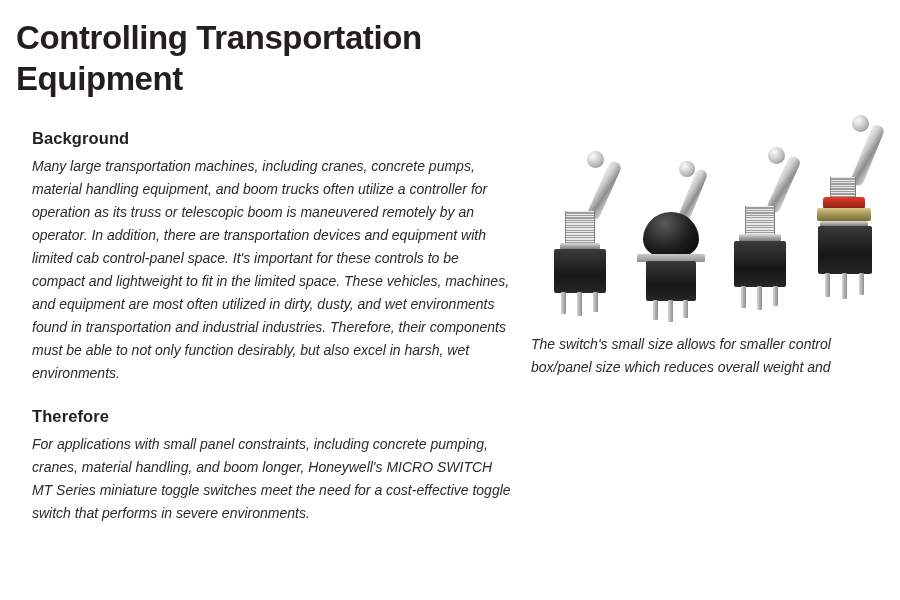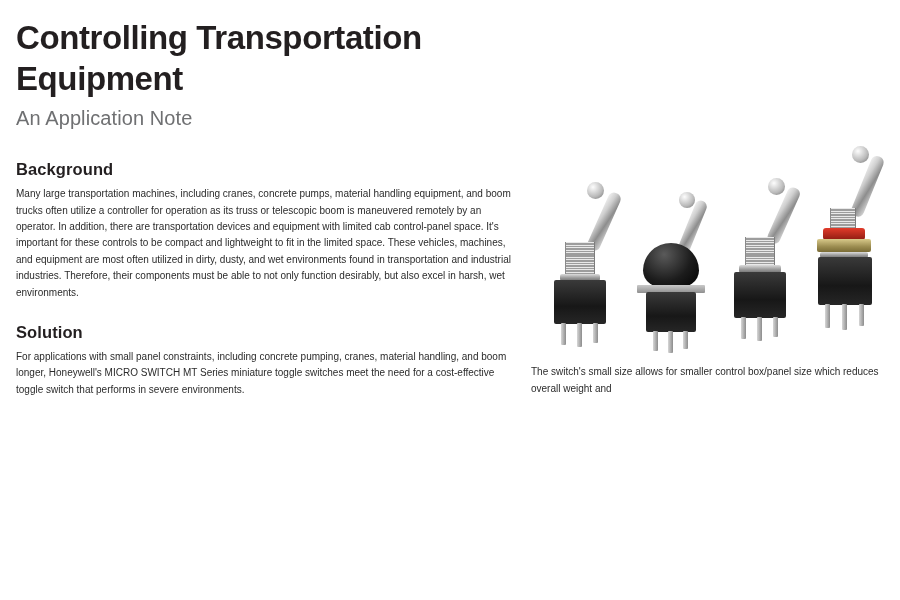--- a/index.html
+++ b/index.html
@@ -34,37 +34,39 @@
     font-weight: normal;
     letter-spacing: 0.1px;
   }
   .columns {
     display: flex;
     margin-top: 30px;
   }
   .col-left {
     width: 525px;
     padding-right: 18px;
+    margin-left: 16px;
   }
   .col-right {
     width: 355px;
     position: relative;
   }
   h2.section-head {
     font-size: 16.5px;
     font-weight: bold;
     color: #231f20;
     margin: 0 0 7px 0;
     letter-spacing: 0.1px;
   }
   p.body-text {
-    font-size: 10px;
+    font-size: 14px;
     line-height: 1.64;
     color: #2b2b2b;
     margin: 0;
+    font-style: italic;
   }
   .section + .section { margin-top: 22px; }
 
   
   .right-text-block {
     margin-top: 9px;
   }
   .right-text-block p + p { margin-top: 16px; }
 
   
@@ -133,33 +135,32 @@
     background: linear-gradient(to bottom,#c9c9c9,#8f8f8f);
     border-radius: 1px;
   }
 </style>
 </head>
 <body>
 
 <div class="page">
 
   <h1 class="doc-title">Controlling Transportation Equipment</h1>
-  <div class="doc-subtitle">An Application Note</div>
 
   <div class="columns">
 
     <div class="col-left">
 
       <div class="section">
         <h2 class="section-head">Background</h2>
         <p class="body-text">Many large transportation machines, including cranes, concrete pumps, material handling equipment, and boom trucks often utilize a controller for operation as its truss or telescopic boom is maneuvered remotely by an operator.  In addition, there are transportation devices and equipment with limited cab control-panel space.  It's important for these controls to be compact and lightweight to fit in the limited space. These vehicles, machines, and equipment are most often utilized in dirty, dusty, and wet environments found in transportation and industrial industries. Therefore, their components must be able to not only function desirably, but also excel in harsh, wet environments.</p>
       </div>
 
       <div class="section">
-        <h2 class="section-head">Solution</h2>
+        <h2 class="section-head">Therefore</h2>
         <p class="body-text">For applications with small panel constraints, including concrete pumping, cranes, material handling, and boom longer, Honeywell's MICRO SWITCH MT Series miniature toggle switches meet the need for a cost-effective toggle switch that performs in severe environments.</p>
       </div>
 
     </div>
 
     <div class="col-right">
 
       <div class="switch-row">
 
         <div class="switch" style="left:10px; width:80px; height:175px;">

